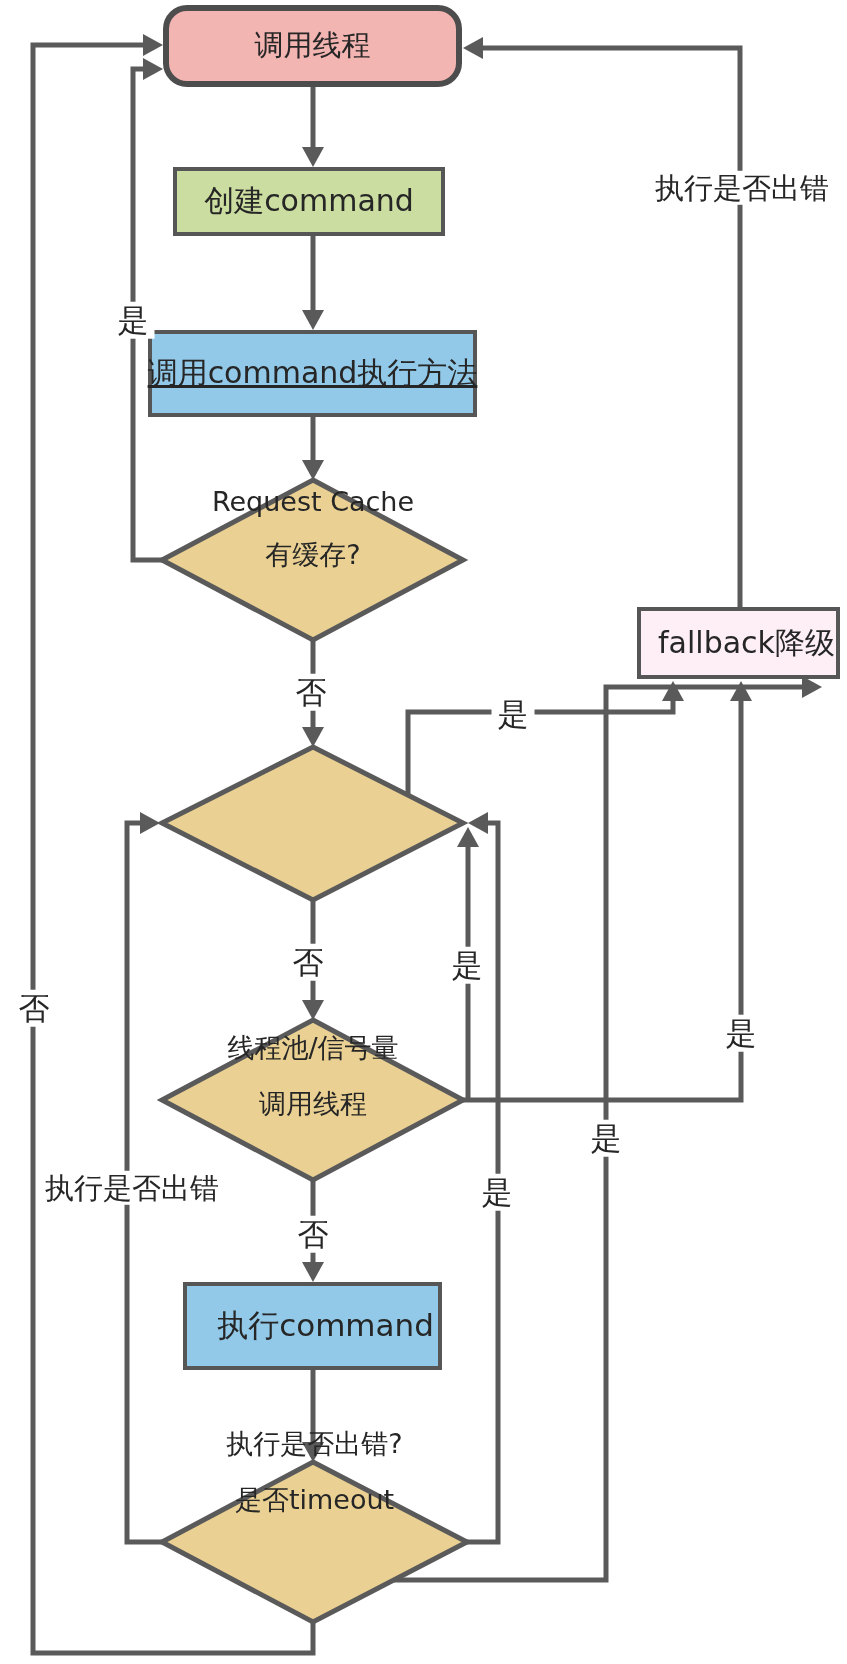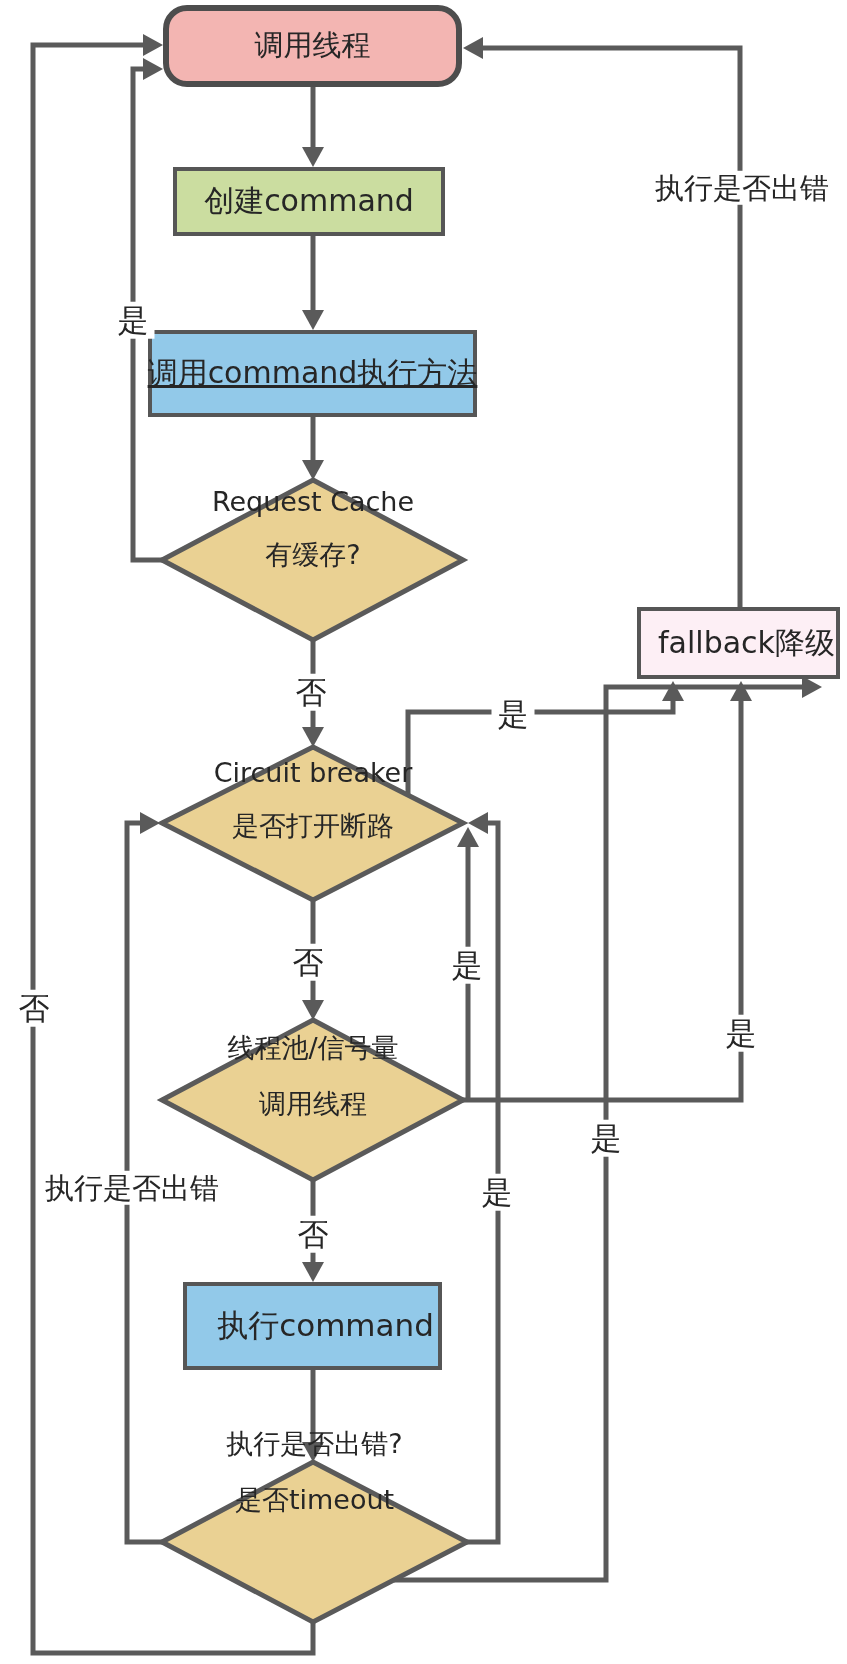--- a/index.html
+++ b/index.html
@@ -137,24 +137,20 @@
     <span>执行command</span>
   </div>
   <div class="box fallback">
     <span>fallback降级</span>
   </div>
 
   <div class="dtext" style="left:163px;top:486px;width:300px;height:152px;">
     <span>Request Cache</span>
     <span>有缓存?</span>
   </div>
-  <div class="dtext" style="left:163px;top:757px;width:300px;height:150px;">
-    <span>Circuit breaker</span>
-    <span>是否打开断路</span>
-  </div>
   <div class="dtext" style="left:163px;top:1030px;width:300px;height:150px;">
     <span>线程池/信号量</span>
     <span>调用线程</span>
   </div>
   <div class="dtext" style="left:162px;top:1426px;width:305px;height:150px;">
     <span>执行是否出错?</span>
     <span>是否timeout</span>
   </div>
 
   <span class="edge-label" style="left:133px;top:320px;">是</span>

